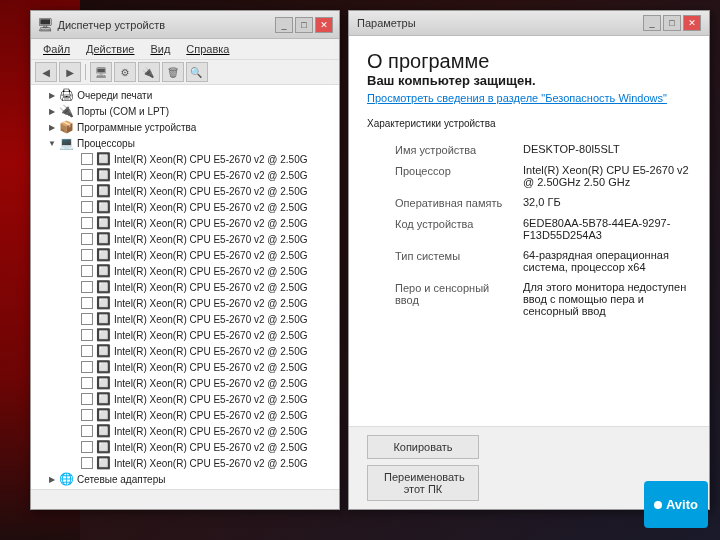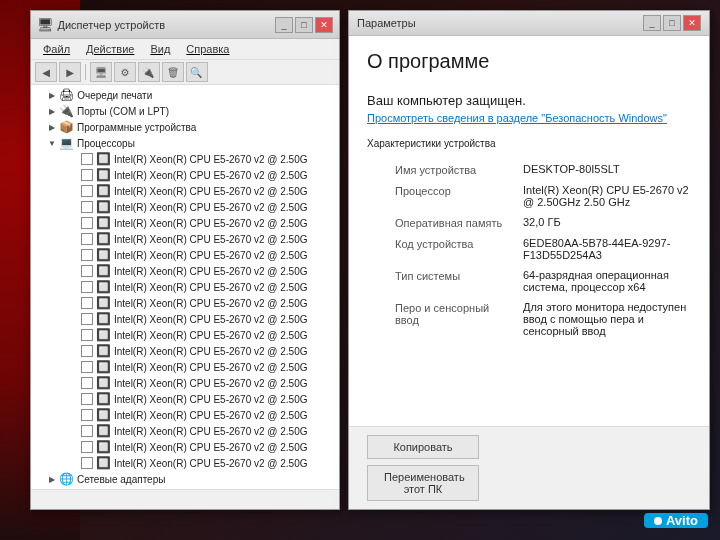--- a/index.html
+++ b/index.html
@@ -32,21 +32,21 @@
 
     
     .avito-badge {
       position: absolute;
       bottom: 12px;
       right: 12px;
       background: #00a0e0;
       color: white;
       font-size: 13px;
       font-weight: bold;
-      padding: 0 10px;
+      padding: 16px 10px;
       border-radius: 4px;
       z-index: 100;
       display: flex;
       align-items: center;
       gap: 4px;
     }
     .avito-dot {
       width: 8px;
       height: 8px;
       background: white;
@@ -262,26 +262,26 @@
       flex: 1;
       padding: 14px 18px;
       overflow-y: auto;
       background: white;
     }
 
     .about-title {
       font-size: 20px;
       font-weight: 300;
       color: #1a1a1a;
-      margin-bottom: 20px;
+      margin-bottom: 0;
     }
 
     .about-subtitle {
       font-size: 13px;
-      font-weight: 400;
+      font-weight: 700;
       color: #1a1a1a;
       margin-bottom: 4px;
     }
 
     .about-link {
       font-size: 11px;
       color: #0078d7;
       cursor: pointer;
       text-decoration: underline;
       margin-bottom: 14px;

